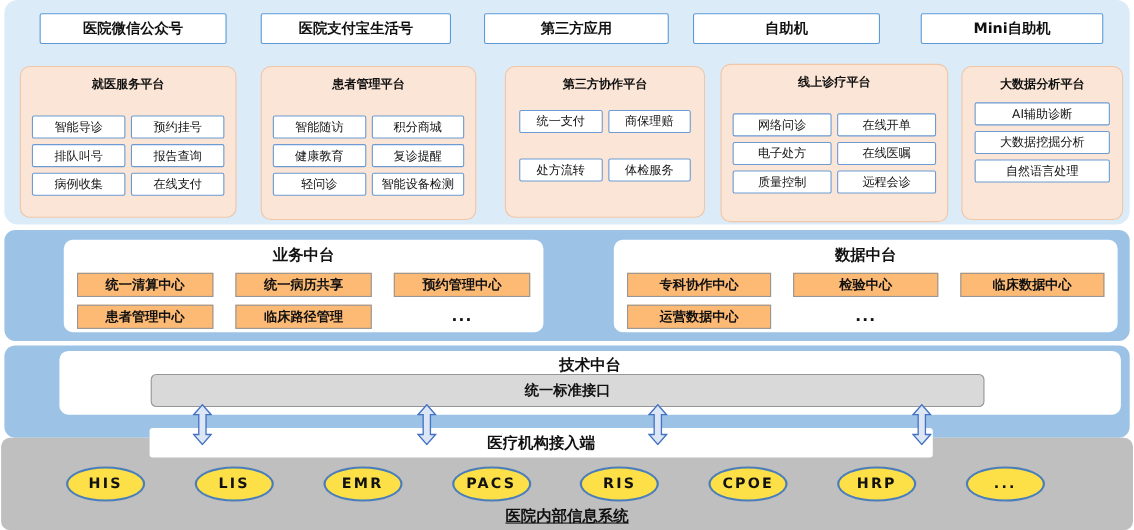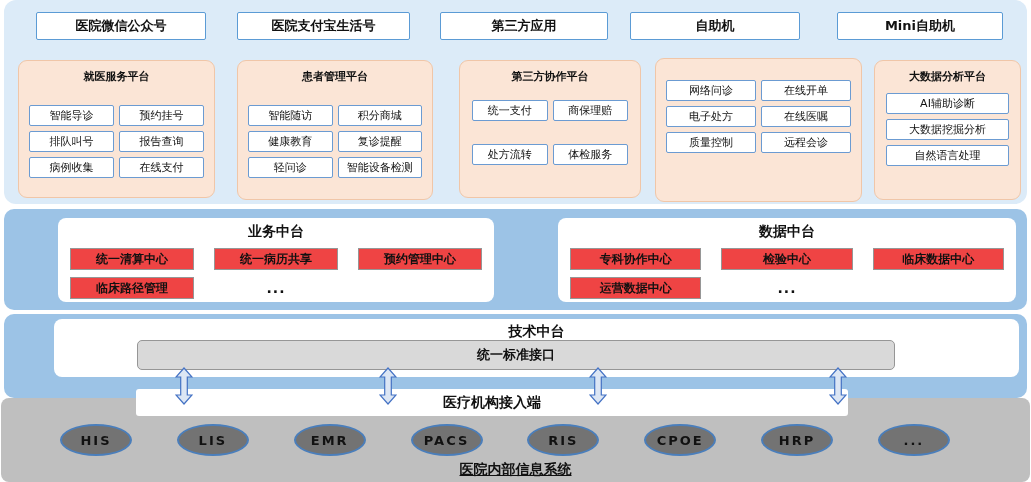--- a/index.html
+++ b/index.html
@@ -65,21 +65,21 @@
     position: absolute; background: #ffffff; border-radius: 8px;
   }
   .mid-title {
     text-align: center; font-size: 14px; font-weight: 700; padding-top: 5px;
   }
   .mid-grid {
     display: grid; grid-template-columns: repeat(3, 1fr);
     column-gap: 20px; row-gap: 7px; padding: 7px 12px 0 12px;
   }
   .gitem {
-    background: #ef4444; border: 1px solid #969696;
+    background: #fdba74; border: 1px solid #969696;
     height: 22px; display: flex; align-items: center; justify-content: center;
     font-size: 12px; font-weight: 600; color: #111;
   }
   .gitem.plain {
     background: transparent; border: none; font-weight: 700; font-size: 14px;
     letter-spacing: 1px;
   }
   
   .tech-box {
     position: absolute; left: 54px; top: 319px; width: 965px; height: 58px;
@@ -102,21 +102,21 @@
     background: #ffffff; border-radius: 3px; z-index: 3;
     display: flex; align-items: center; justify-content: center;
     font-size: 14px; font-weight: 700;
   }
   
   .systems-row {
     position: absolute; left: 60px; top: 424px; width: 890px; height: 32px;
     display: flex; justify-content: space-between; align-items: center;
   }
   .sys-ellipse {
-    width: 72px; height: 32px; background: #737373;
+    width: 72px; height: 32px; background: #fde047;
     border: 2px solid #4a7ebb; border-radius: 50%;
     display: flex; align-items: center; justify-content: center;
     font-size: 13px; font-weight: 700; letter-spacing: 2px; color: #111;
   }
   .bottom-label {
     position: absolute; left: 0; right: 0; top: 461px;
     text-align: center; font-size: 14px; font-weight: 700;
     text-decoration: underline;
   }
 </style>
@@ -164,20 +164,21 @@
     <div class="platform-title">第三方协作平台</div>
     <div class="platform-items spread">
       <div class="pitem">统一支付</div>
       <div class="pitem">商保理赔</div>
       <div class="pitem">处方流转</div>
       <div class="pitem">体检服务</div>
     </div>
   </div>
 
   <div class="platform" style="left:655px;top:58px;width:207px;height:144px">
+    <div class="platform-title">线上诊疗平台</div>
     <div class="platform-items">
       <div class="pitem">网络问诊</div>
       <div class="pitem">在线开单</div>
       <div class="pitem">电子处方</div>
       <div class="pitem">在线医嘱</div>
       <div class="pitem">质量控制</div>
       <div class="pitem">远程会诊</div>
     </div>
   </div>
 
@@ -189,20 +190,21 @@
       <div class="pitem">自然语言处理</div>
     </div>
   </div>
 
   <div class="mid-box" style="left:58px;top:218px;width:436px;height:84px">
     <div class="mid-title">业务中台</div>
     <div class="mid-grid">
       <div class="gitem">统一清算中心</div>
       <div class="gitem">统一病历共享</div>
       <div class="gitem">预约管理中心</div>
+      <div class="gitem">患者管理中心</div>
       <div class="gitem">临床路径管理</div>
       <div class="gitem plain">...</div>
     </div>
   </div>
 
   <div class="mid-box" style="left:558px;top:218px;width:458px;height:84px">
     <div class="mid-title">数据中台</div>
     <div class="mid-grid">
       <div class="gitem">专科协作中心</div>
       <div class="gitem">检验中心</div>

